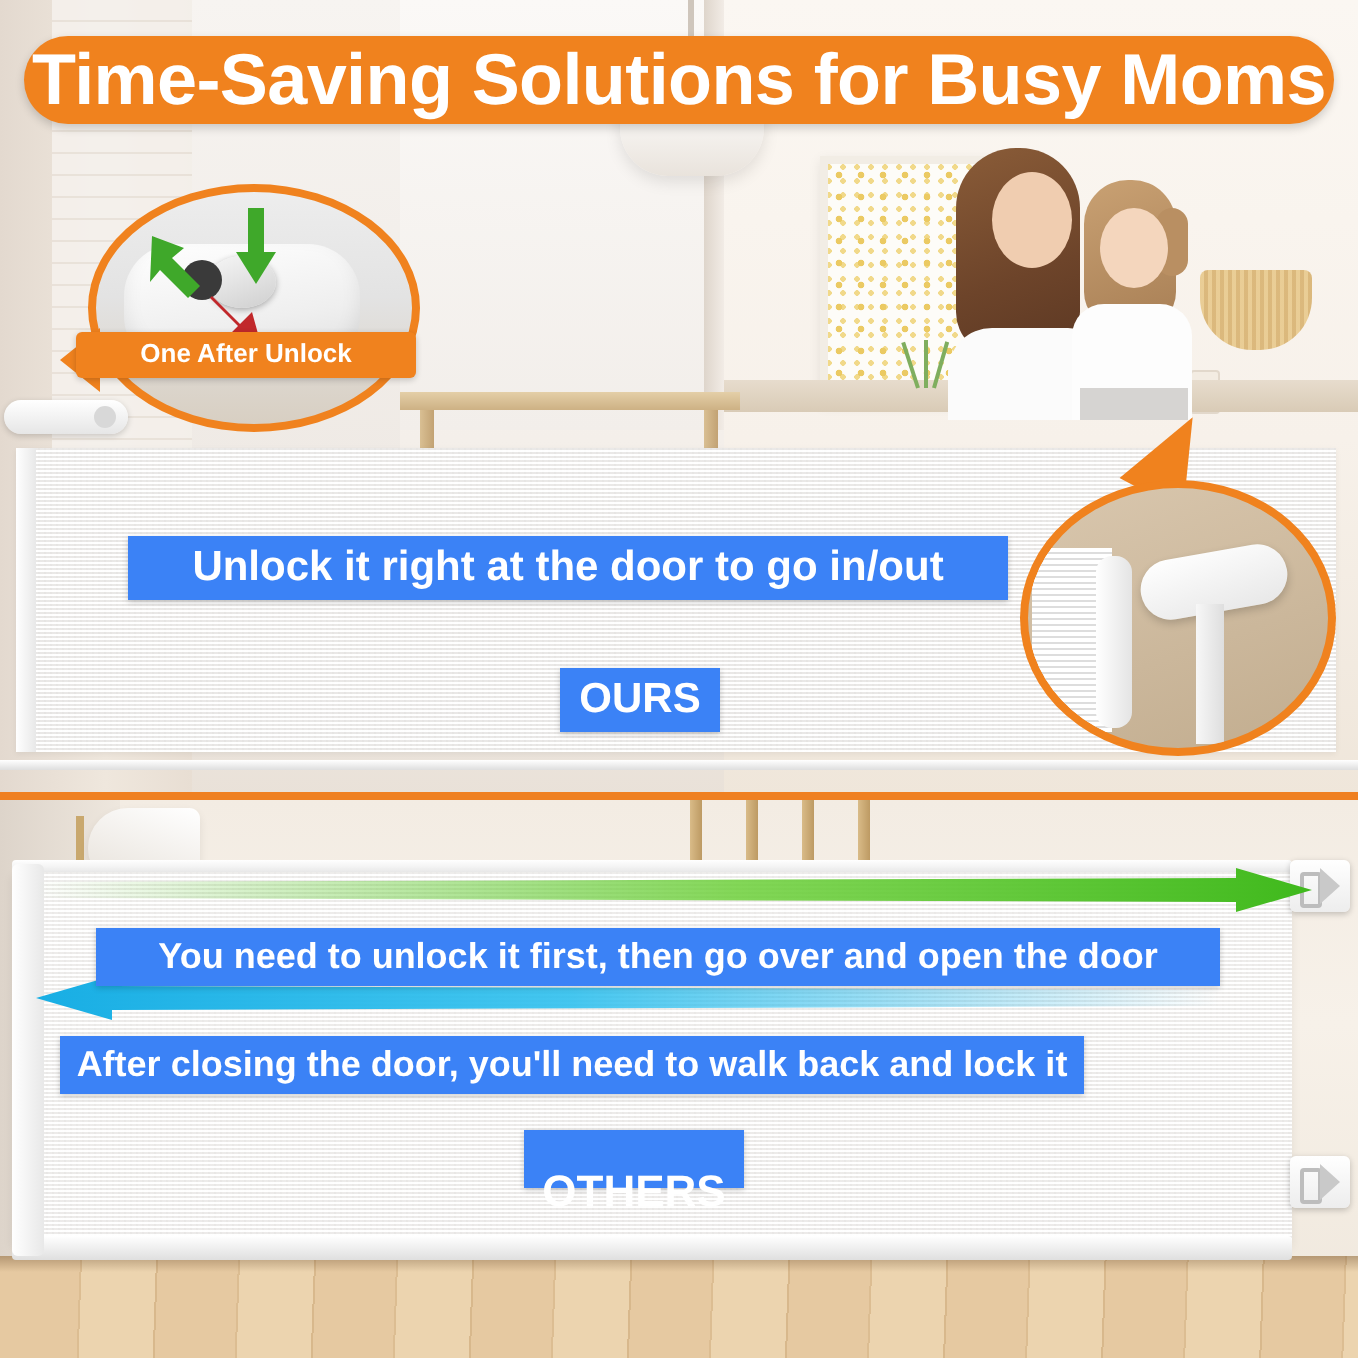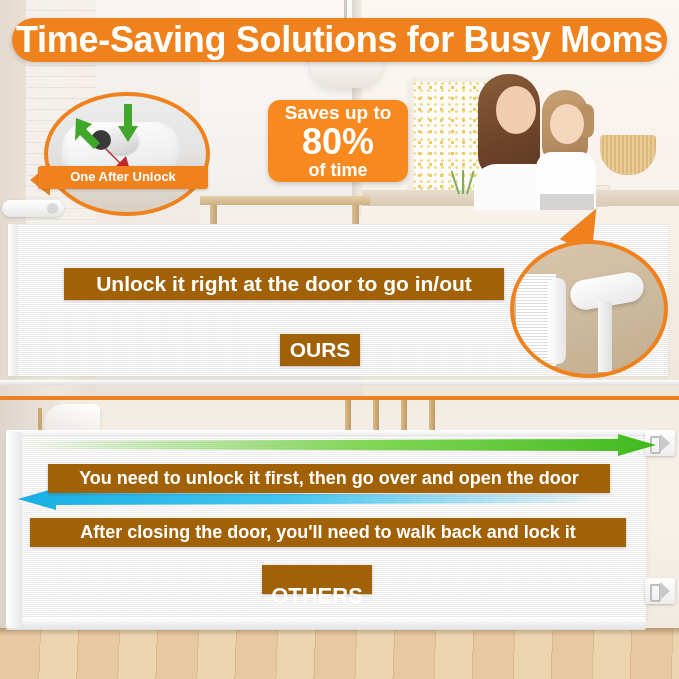--- a/index.html
+++ b/index.html
@@ -118,30 +118,30 @@
   .caption{position:absolute;left:-6px;top:74px;width:170px;padding:3px 0 5px;background:#f0821e;border-radius:3px;text-align:center;
     box-shadow:0 1px 3px rgba(0,0,0,.2);}
   .caption div{color:#fff;font-size:13px;font-weight:bold;line-height:15px;}
 
   .badge{position:absolute;left:268px;top:100px;width:140px;height:82px;background:#f7891f;border-radius:12px;
     display:flex;flex-direction:column;align-items:center;justify-content:center;box-shadow:0 2px 5px rgba(0,0,0,.18);}
   .badge .l1{color:#fff;font-size:19px;font-weight:bold;line-height:20px;}
   .badge .l2{color:#fff;font-size:36px;font-weight:bold;line-height:38px;}
   .badge .l3{color:#fff;font-size:18px;font-weight:bold;line-height:19px;}
 
-  .bar{position:absolute;background:#a16207;display:flex;align-items:center;justify-content:center;
+  .bar{position:absolute;background:#3b82f6;display:flex;align-items:center;justify-content:center;
     box-shadow:0 1px 3px rgba(0,0,0,.2);}
   .bar span{color:#fff;font-weight:bold;white-space:nowrap;}
   .bar-ours{left:64px;top:268px;width:440px;height:32px;}
   .bar-ours span{font-size:21px;}
   .label-ours{left:280px;top:334px;width:80px;height:32px;}
   .label-ours span{font-size:21px;}
   .bar-o1{left:48px;top:464px;width:562px;height:29px;}
   .bar-o1 span{font-size:18px;}
-  .bar-o2{left:30px;top:518px;width:596px;height:29px;}
+  .bar-o2{left:30px;top:518px;width:512px;height:29px;}
   .bar-o2 span{font-size:18px;}
   .label-others{left:262px;top:565px;width:110px;height:29px;}
   .label-others span{font-size:22px;margin-top:33px;}
 
   .circle-cal2{position:absolute;left:510px;top:240px;width:150px;height:130px;}
   .c2-ring{position:absolute;left:0;top:0;width:150px;height:130px;border-radius:50%;border:4px solid #f0821e;overflow:hidden;
     background:linear-gradient(160deg,#d9c7ae 0%,#cbb79b 60%,#c2ad8f 100%);}
   .c2-mesh{position:absolute;left:2px;top:30px;width:40px;height:92px;
     background:repeating-linear-gradient(0deg,#fff 0 2px,#ddd 2px 3px),repeating-linear-gradient(90deg,#fff 0 2px,#e2e2e2 2px 3px);}
   .c2-post{position:absolute;left:34px;top:34px;width:18px;height:86px;border-radius:8px;
@@ -285,25 +285,20 @@
         <path d="M28,22 L44,28 L38,33 L52,47 L46,53 L32,39 L27,45 Z" fill="#3FA82A"></path>
         <path d="M58,52 L72,66 L78,60 L83,78 L65,73 L71,67 L57,53 Z" fill="#C1282B"></path>
       </svg>
     </div>
     <div class="caption-tail"></div>
     <div class="caption">
       <div>One After Unlock</div>
     </div>
   </div>
 
-  <div class="badge">
-    <div class="l1">Saves up to</div>
-    <div class="l2">80%</div>
-    <div class="l3">of time</div>
-  </div>
 
   <div class="bar bar-ours">
     <span>Unlock it right at the door to go in/out</span>
   </div>
   <div class="bar label-ours">
     <span>OURS</span>
   </div>
 
   <div class="circle-cal2">
     <div class="pointer"></div>

